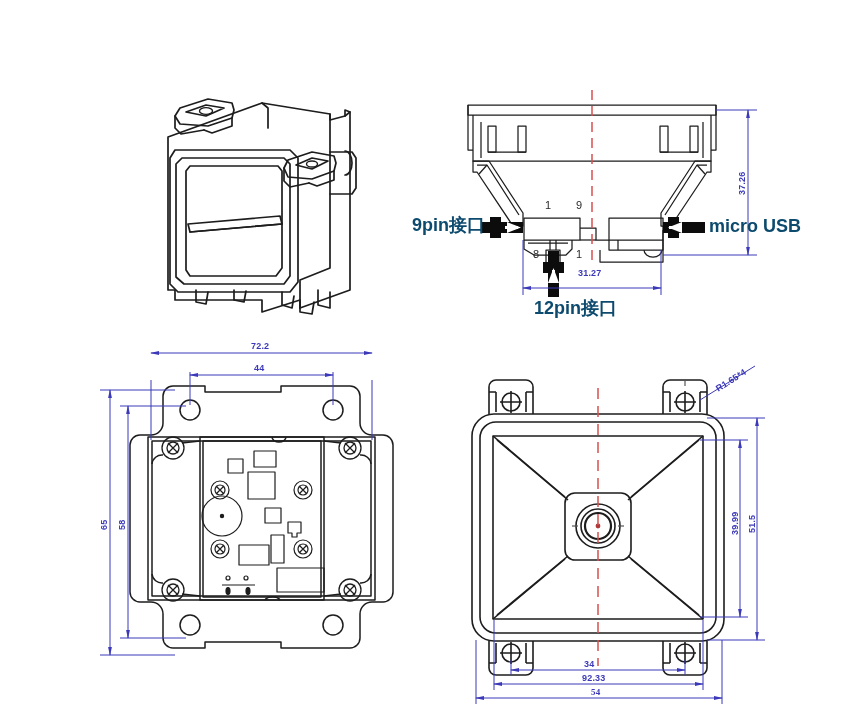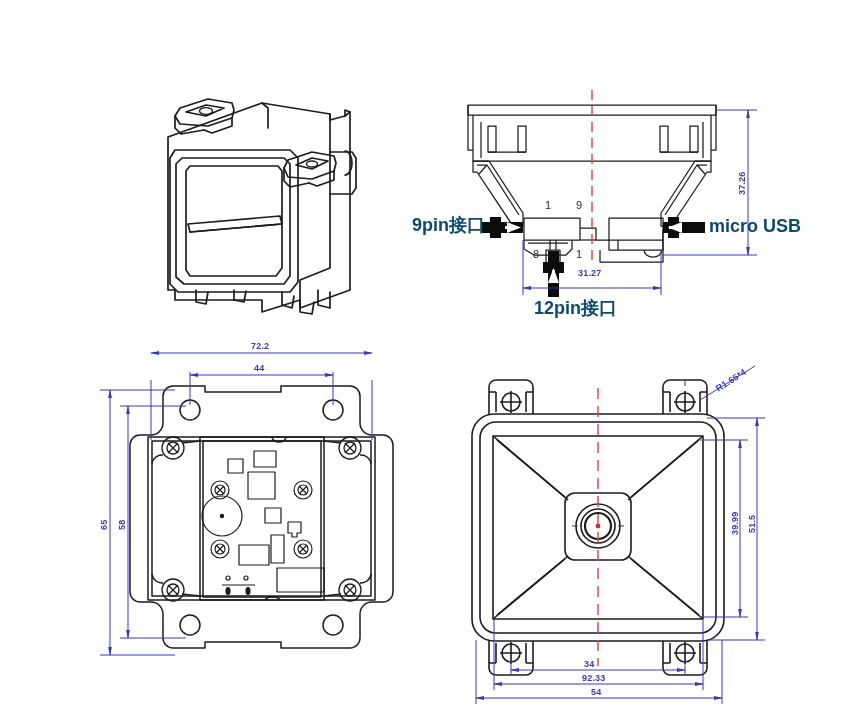--- a/index.html
+++ b/index.html
@@ -387,16 +387,16 @@
 
   <div class="lbl lbl-dim" style="left:251px; top:341px;">72.2</div>
   <div class="lbl lbl-dim" style="left:254px; top:363px;">44</div>
   <div class="lbl lbl-dim rot90" style="left:99px; top:530px;">65</div>
   <div class="lbl lbl-dim rot90" style="left:117px; top:530px;">58</div>
 
   <div class="lbl lbl-dim rot90" style="left:730px; top:535px;">39.99</div>
   <div class="lbl lbl-dim rot90" style="left:747px; top:533px;">51.5</div>
   <div class="lbl lbl-dim" style="left:558px; top:659px;margin-left:26px;">34</div>
   <div class="lbl lbl-dim" style="left:582px; top:673px;">92.33</div>
-  <div class="lbl lbl-dim" style="left:591px; top:687px;">54</div>
+  <div class="lbl lbl-dim" style="left:591px; top:687px;font-family:Liberation Serif, serif;">54</div>
   <div class="lbl lbl-dim rot-diag" style="left:714px; top:385px;">R1.65*4</div>
 
 </div>
 
 </body></html>

